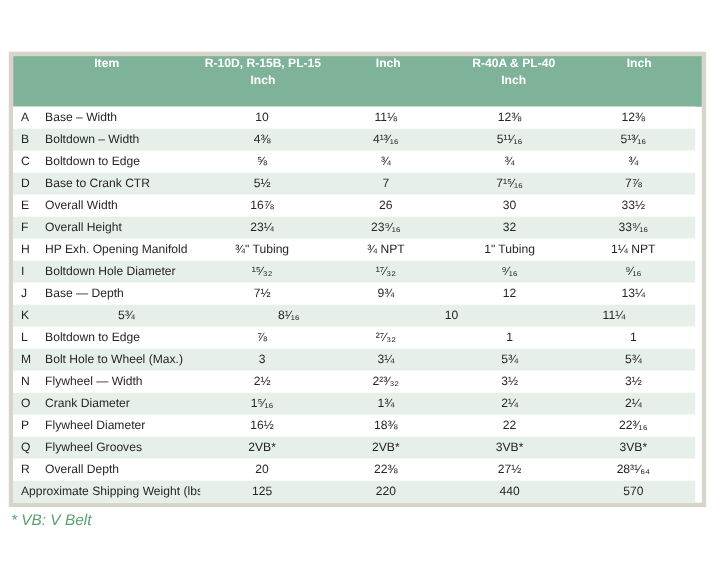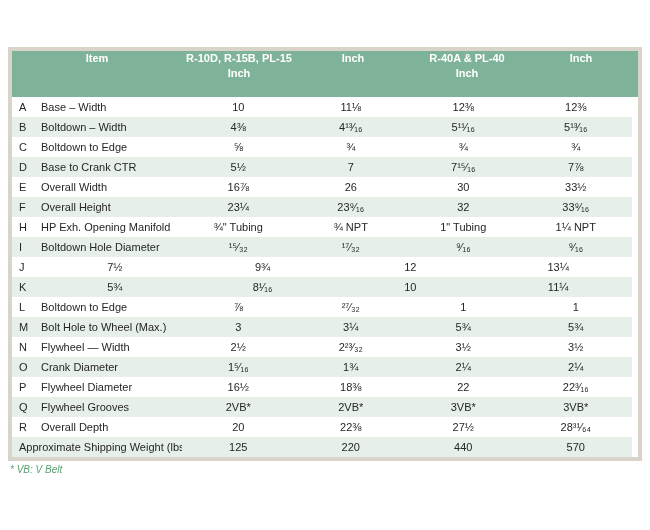--- a/index.html
+++ b/index.html
@@ -44,21 +44,21 @@
     background:#ffffff;
   }
   .tr.tint{background:#e6efe8;}
   .td{white-space:nowrap;overflow:hidden;}
   .letter{flex:0 0 22px;padding-left:7px;}
   .item{flex:0 0 141px;}
   .val{flex:1;text-align:center;}
   .no-letter .item{flex:0 0 163px;padding-left:7px;}
   .footnote{
     position:absolute;left:10px;top:464px;
-    font-size:10px;
+    font-size:14px;
     font-style:italic;
     color:#5ba071;
   }
 </style>
 </head>
 <body>
 
 <div class="page">
   <div class="card">
 
@@ -150,20 +150,21 @@
     <span class="td letter">I</span>
     <span class="td item">Boltdown Hole Diameter</span>
     <span class="td val">¹⁵⁄₃₂</span>
     <span class="td val">¹⁷⁄₃₂</span>
     <span class="td val">⁹⁄₁₆</span>
     <span class="td val">⁹⁄₁₆</span>
   </div>
 
   <div class="tr">
     <span class="td letter">J</span>
+    <span class="td item">Base — Depth</span>
     <span class="td val">7½</span>
     <span class="td val">9¾</span>
     <span class="td val">12</span>
     <span class="td val">13¼</span>
   </div>
 
   <div class="tr tint">
     <span class="td letter">K</span>
     <span class="td val">5¾</span>
     <span class="td val">8¹⁄₁₆</span>

